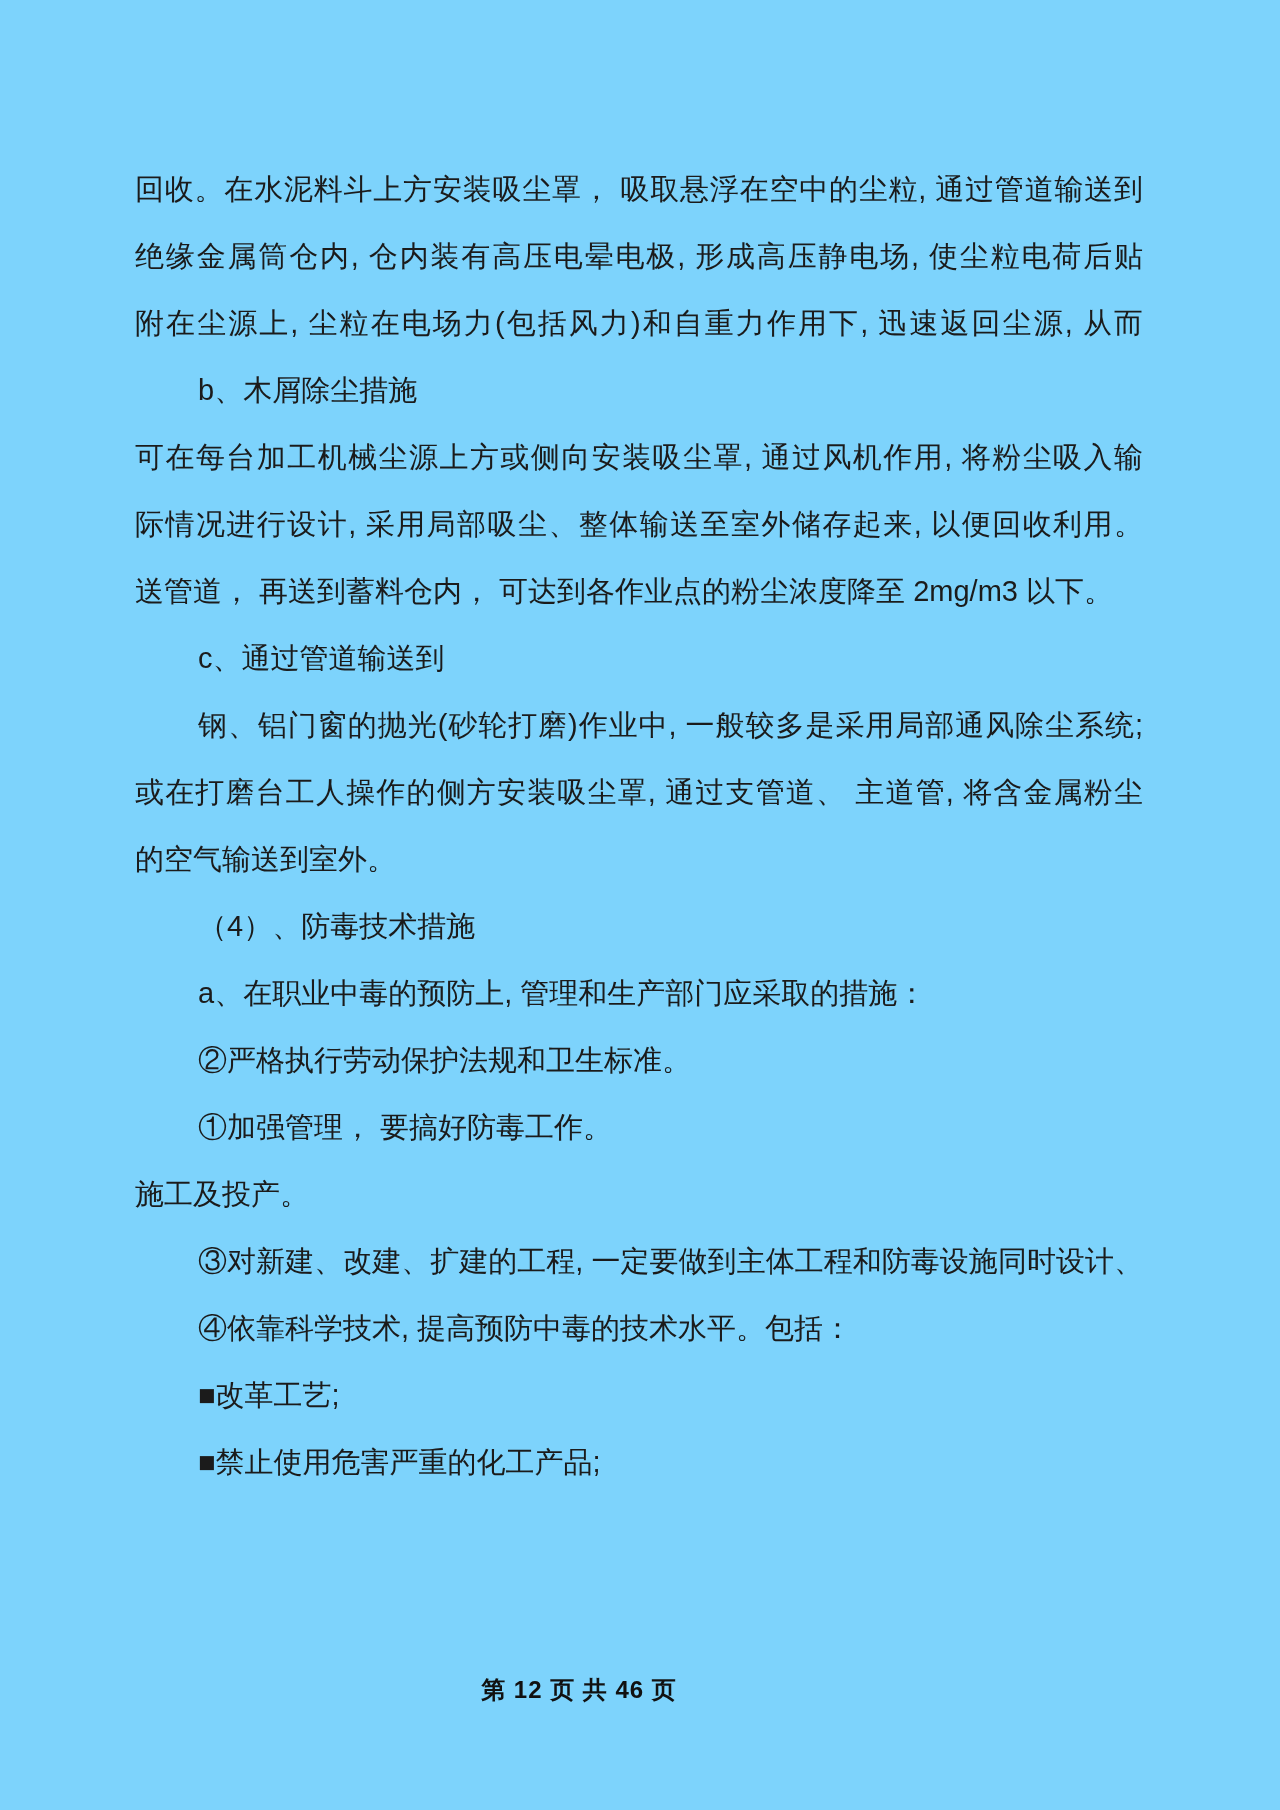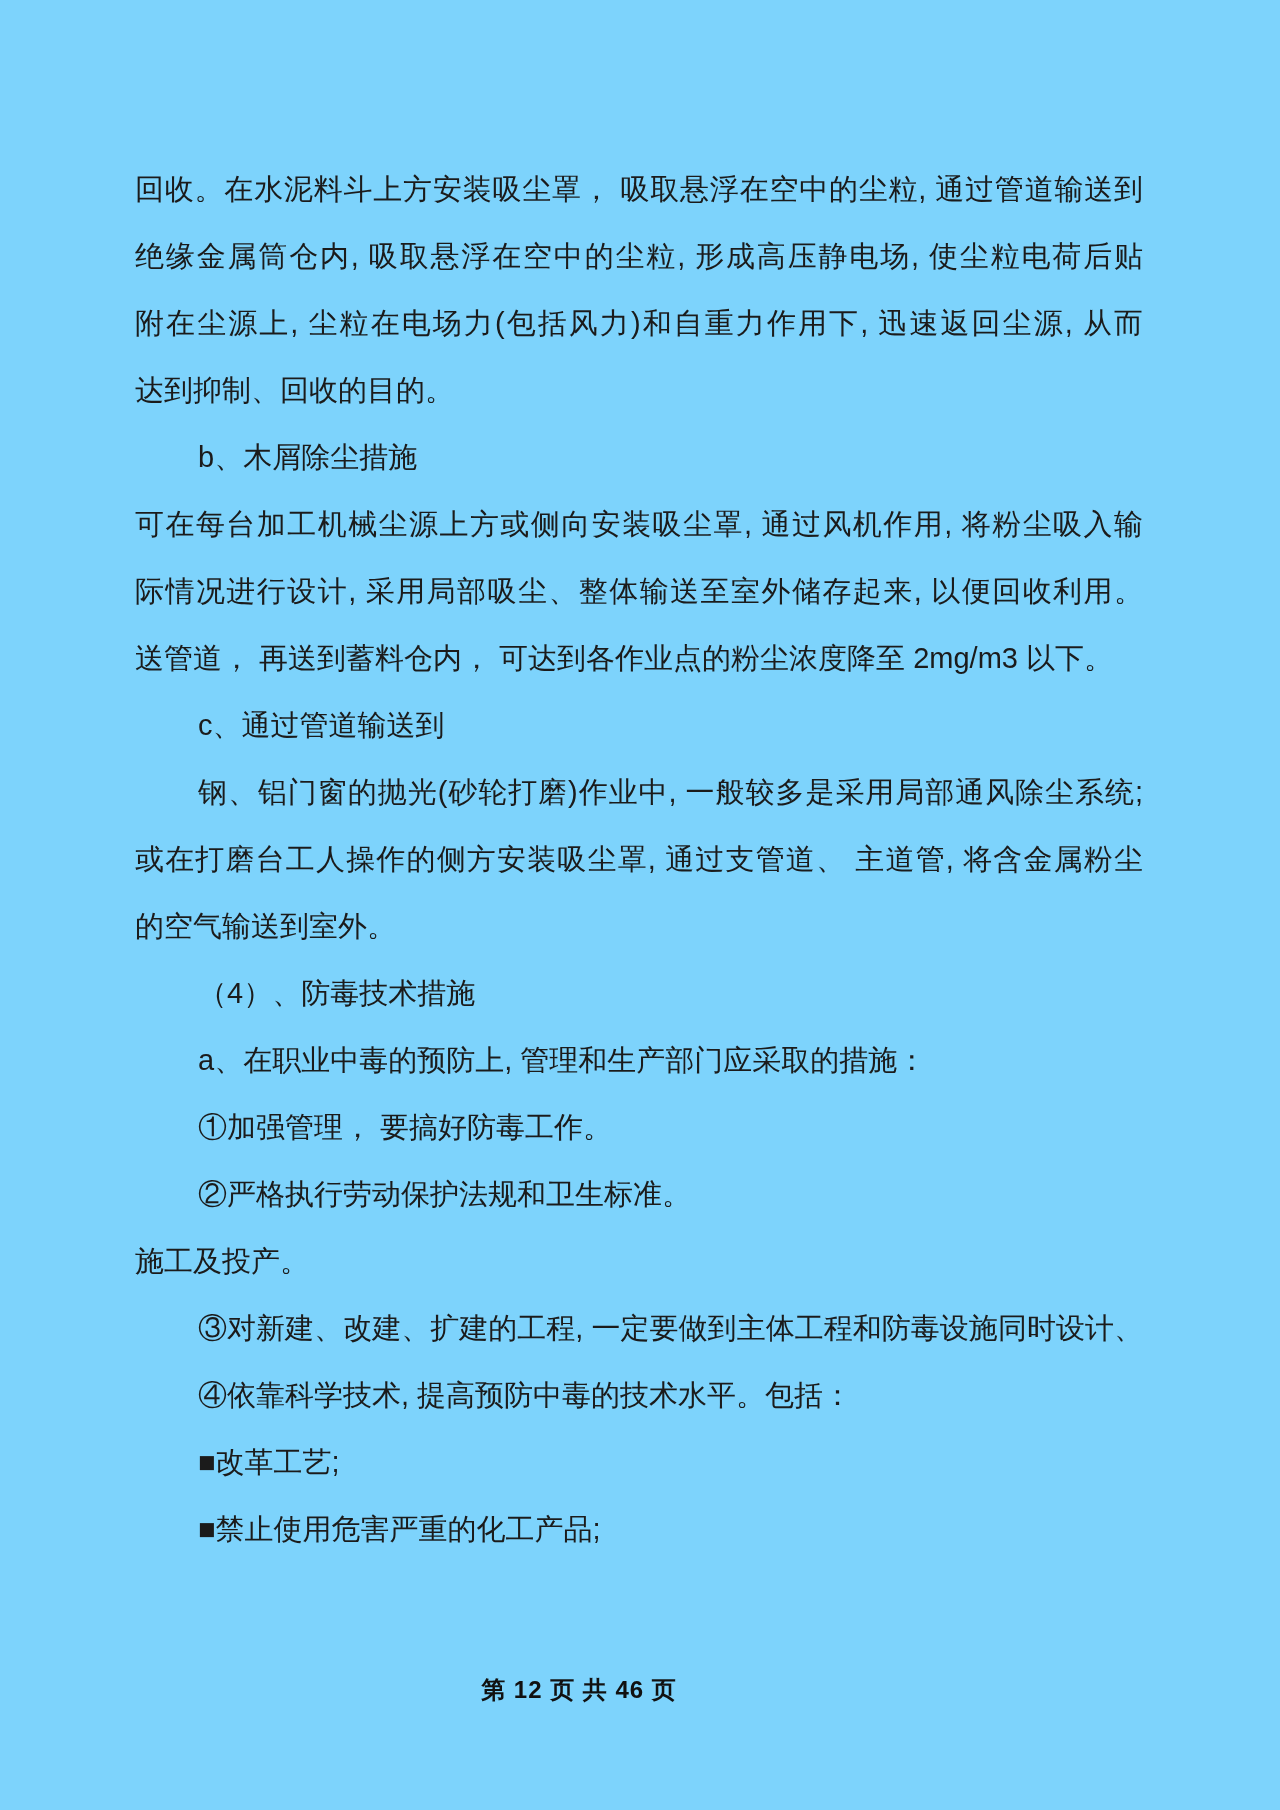--- a/index.html
+++ b/index.html
@@ -55,35 +55,34 @@
     letter-spacing: 1px;
     color: #111111;
   }
 </style>
 </head>
 <body>
 
 <div class="page">
   <div class="textblock">
     <div class="ln j">回收。在水泥料斗上方安装吸尘罩， 吸取悬浮在空中的尘粒, 通过管道输送到</div>
-    <div class="ln j">绝缘金属筒仓内, 吸取悬浮在空中的尘粒, 形成高压静电场, 使尘粒电荷后贴</div>
+    <div class="ln j">绝缘金属筒仓内, 仓内装有高压电晕电极, 形成高压静电场, 使尘粒电荷后贴</div>
     <div class="ln j">附在尘源上, 尘粒在电场力(包括风力)和自重力作用下, 迅速返回尘源, 从而</div>
-    <div class="ln">达到抑制、回收的目的。</div>
     <div class="ln ind">b、木屑除尘措施</div>
     <div class="ln j">可在每台加工机械尘源上方或侧向安装吸尘罩, 通过风机作用, 将粉尘吸入输</div>
     <div class="ln j">际情况进行设计, 采用局部吸尘、整体输送至室外储存起来, 以便回收利用。</div>
     <div class="ln">送管道， 再送到蓄料仓内， 可达到各作业点的粉尘浓度降至 2mg/m3 以下。</div>
     <div class="ln ind">c、通过管道输送到</div>
     <div class="ln ind j">钢、铝门窗的抛光(砂轮打磨)作业中, 一般较多是采用局部通风除尘系统;</div>
     <div class="ln j">或在打磨台工人操作的侧方安装吸尘罩, 通过支管道、 主道管, 将含金属粉尘</div>
     <div class="ln">的空气输送到室外。</div>
     <div class="ln ind">（4）、防毒技术措施</div>
     <div class="ln ind">a、在职业中毒的预防上, 管理和生产部门应采取的措施：</div>
+    <div class="ln ind">②严格执行劳动保护法规和卫生标准。</div>
     <div class="ln ind">①加强管理， 要搞好防毒工作。</div>
-    <div class="ln ind">②严格执行劳动保护法规和卫生标准。</div>
     <div class="ln">施工及投产。</div>
     <div class="ln ind j">③对新建、改建、扩建的工程, 一定要做到主体工程和防毒设施同时设计、</div>
     <div class="ln ind">④依靠科学技术, 提高预防中毒的技术水平。包括：</div>
     <div class="ln ind">■改革工艺;</div>
     <div class="ln ind">■禁止使用危害严重的化工产品;</div>
   </div>
 
   <div class="footer">第 12 页 共 46 页</div>
 </div>
 

